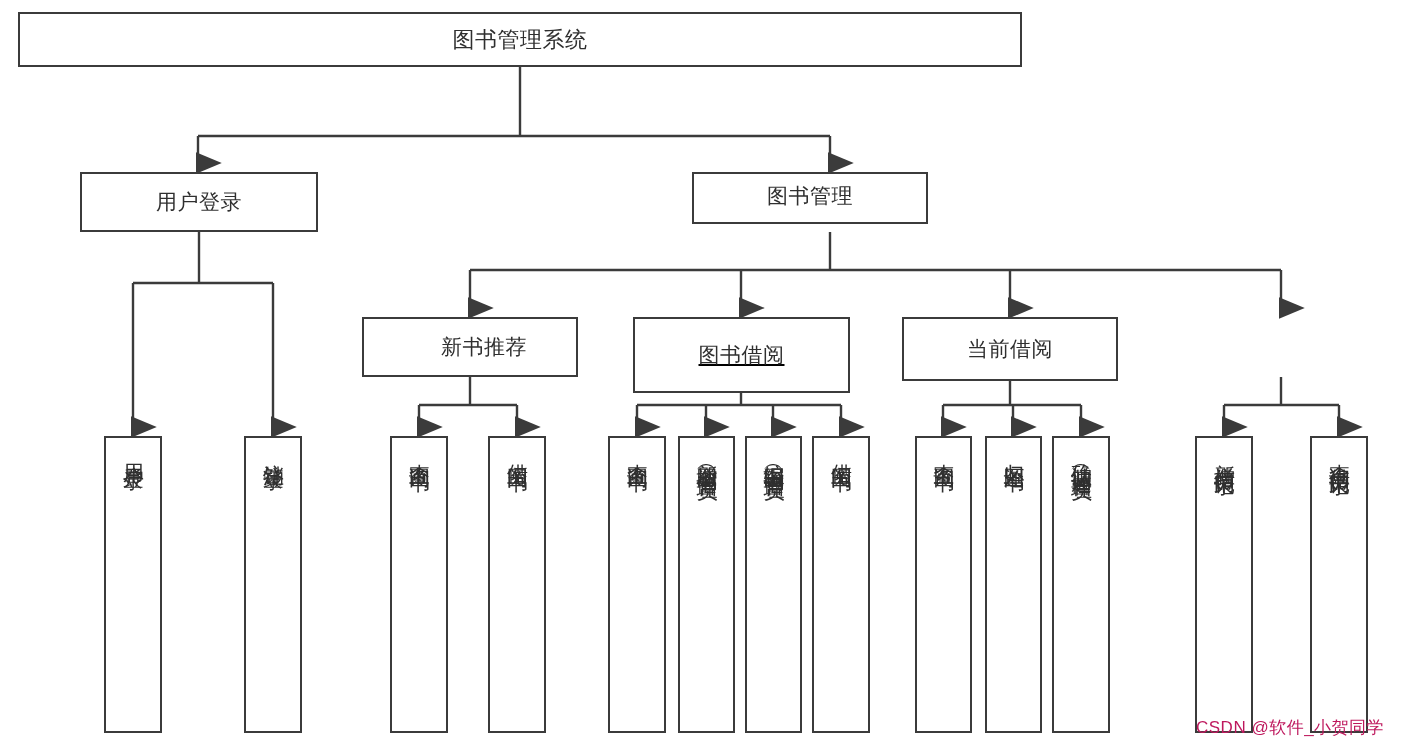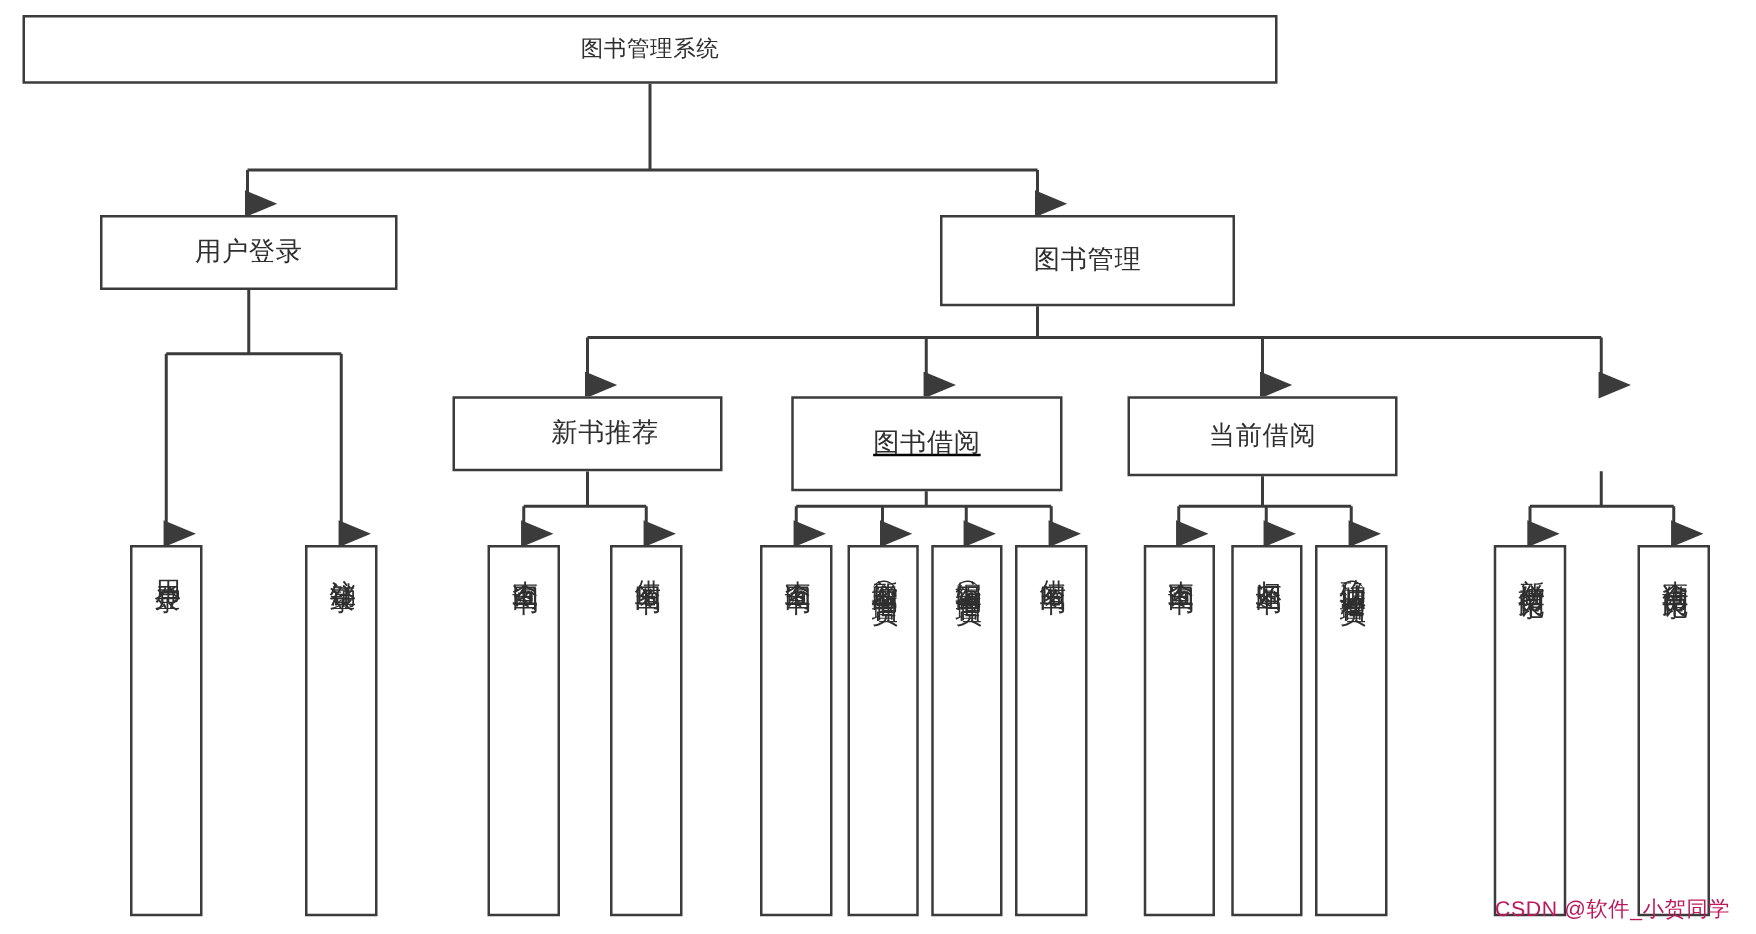--- a/index.html
+++ b/index.html
@@ -19,21 +19,21 @@
     align-items:center;
     justify-content:center;
   }
   .node .lbl{
     color:#2f2f2f;
     letter-spacing:0.5px;
     white-space:nowrap;
     line-height:1.18;
   }
   .node.horiz .lbl{font-size:21px;}
-  .node.root .lbl{font-size:18px;}
+  .node.root .lbl{font-size:22px;}
   .node.vert{align-items:flex-start;padding-top:9px;}
   .node.vert .lbl{
     writing-mode:vertical-rl;
     text-orientation:upright;
     font-size:21px;
     letter-spacing:2.5px;
     white-space:normal;
   }
   .watermark{
     position:absolute;
@@ -99,21 +99,21 @@
     </g>
   </svg>
 
   <div class="node horiz root" style="left:18px;top:12px;width:1004px;height:55px;">
     <span class="lbl">图书管理系统</span>
   </div>
 
   <div class="node horiz" style="left:80px;top:172px;width:238px;height:60px;">
     <span class="lbl">用户登录</span>
   </div>
-  <div class="node horiz" style="left:752px;top:172px;width:236px;height:73px;">
+  <div class="node horiz" style="left:692px;top:172px;width:236px;height:52px;font-family:Liberation Mono, monospace;">
     <span class="lbl">图书管理</span>
   </div>
 
   <div class="node horiz" style="left:362px;top:317px;width:216px;height:60px;padding-left:28px;">
     <span class="lbl">新书推荐</span>
   </div>
   <div class="node horiz" style="left:633px;top:317px;width:217px;height:76px;text-decoration:underline;">
     <span class="lbl">图书借阅</span>
   </div>
   <div class="node horiz" style="left:902px;top:317px;width:216px;height:64px;">

